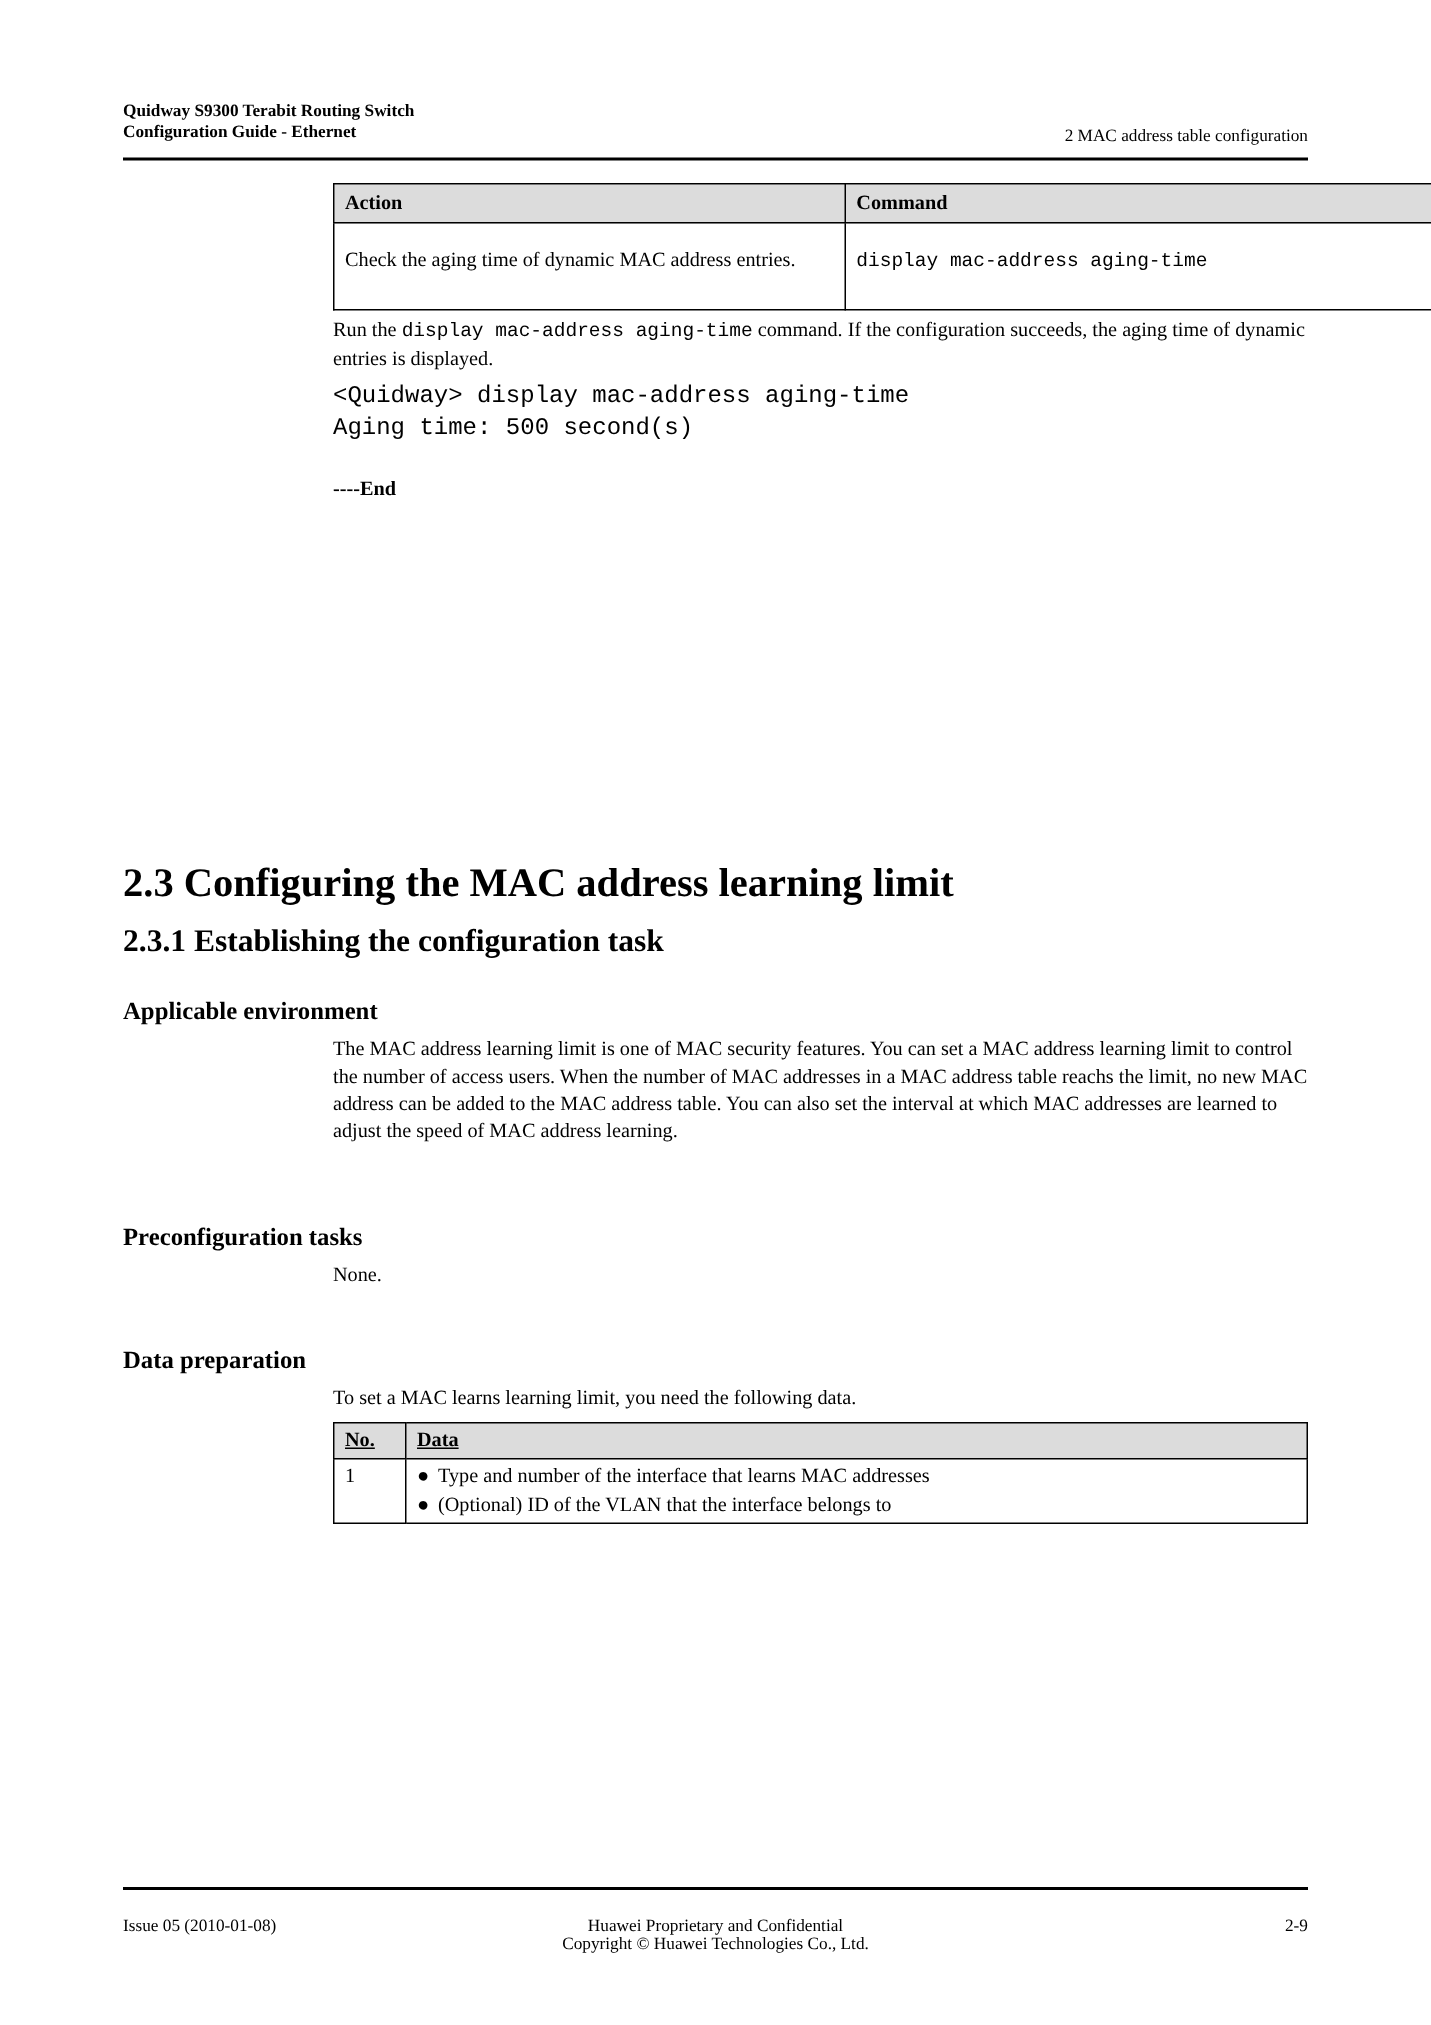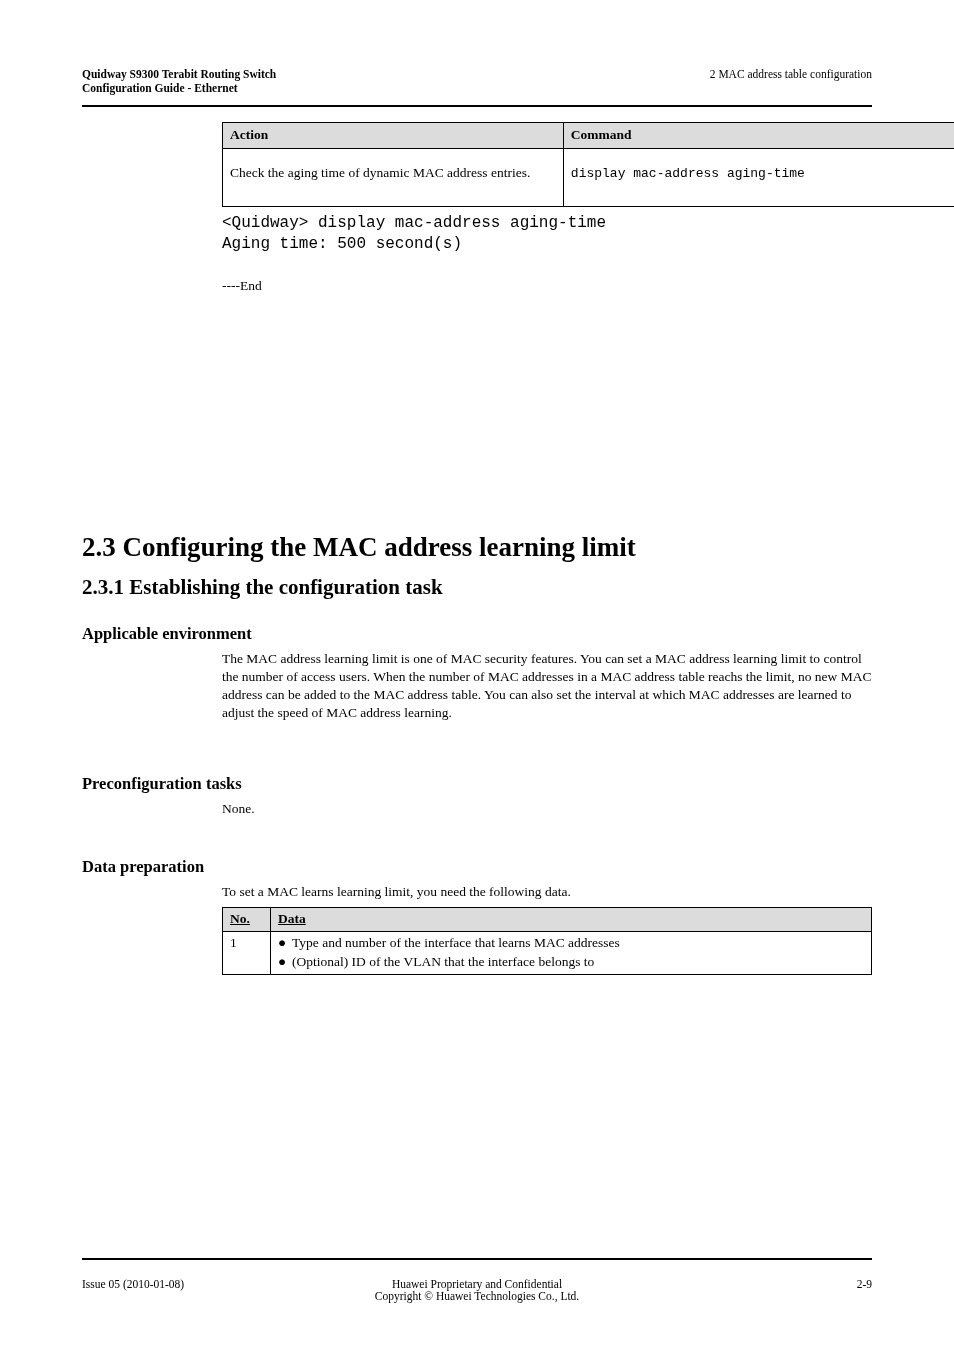--- a/index.html
+++ b/index.html
@@ -21,21 +21,21 @@
   .header-info {
     position: absolute;
     top: 68px;
     left: 82px;
     right: 82px;
     font-size: 11.5px;
     color: #000;
     line-height: 1.2;
   }
   .header-left { text-align: left; font-weight: bold; }
-  .header-right { text-align: right; position: absolute; right: 0; top: 0; }
+  .header-right { text-align: right; position: absolute; right: 0; top: 17px; }
   .top-rule {
     position: absolute;
     top: 105px;
     left: 82px;
     right: 82px;
     border-top: 2px solid #000;
     height: 0;
   }
   .bottom-rule {
     position: absolute;
@@ -164,27 +164,30 @@
         <th>Action</th>
         <th>Command</th>
       </tr>
       <tr class="row-tall">
         <td>Check the aging time of dynamic MAC address entries.</td>
         <td><span class="mono">display mac-address aging-time</span></td>
       </tr>
     </tbody>
       </table>
 
+    <p class="body-text">
+      <span>Run the </span><span class="mono">display mac-address aging-time</span><span> command. If the configuration succeeds, the aging time of dynamic entries is displayed.</span>
+    </p>
 
     <p class="body-text" style="font-family:'Courier New',monospace; font-size:16px; margin-top:6px; line-height:1.3;">
       <span>&lt;Quidway&gt; display mac-address aging-time</span><br>
       <span>  Aging time: 500 second(s)</span>
     </p>
 
-    <p class="body-text" style="font-weight:normal; margin-top:22px;">----End</p>
+    <p class="body-text" style="font-weight:bold; margin-top:22px;">----End</p>
 
     <div class="gap-large"></div>
 
     <h2 class="h2">2.3 Configuring the MAC address learning limit</h2>
     <h3 class="h3">2.3.1 Establishing the configuration task</h3>
 
     <h4 class="h4">Applicable environment</h4>
     <p class="body-text">The MAC address learning limit is one of MAC security features. You can set a MAC address learning limit to control the number of access users. When the number of MAC addresses in a MAC address table reachs the limit, no new MAC address can be added to the MAC address table. You can also set the interval at which MAC addresses are learned to adjust the speed of MAC address learning.</p>
 
     <div style="height:28px"></div>

